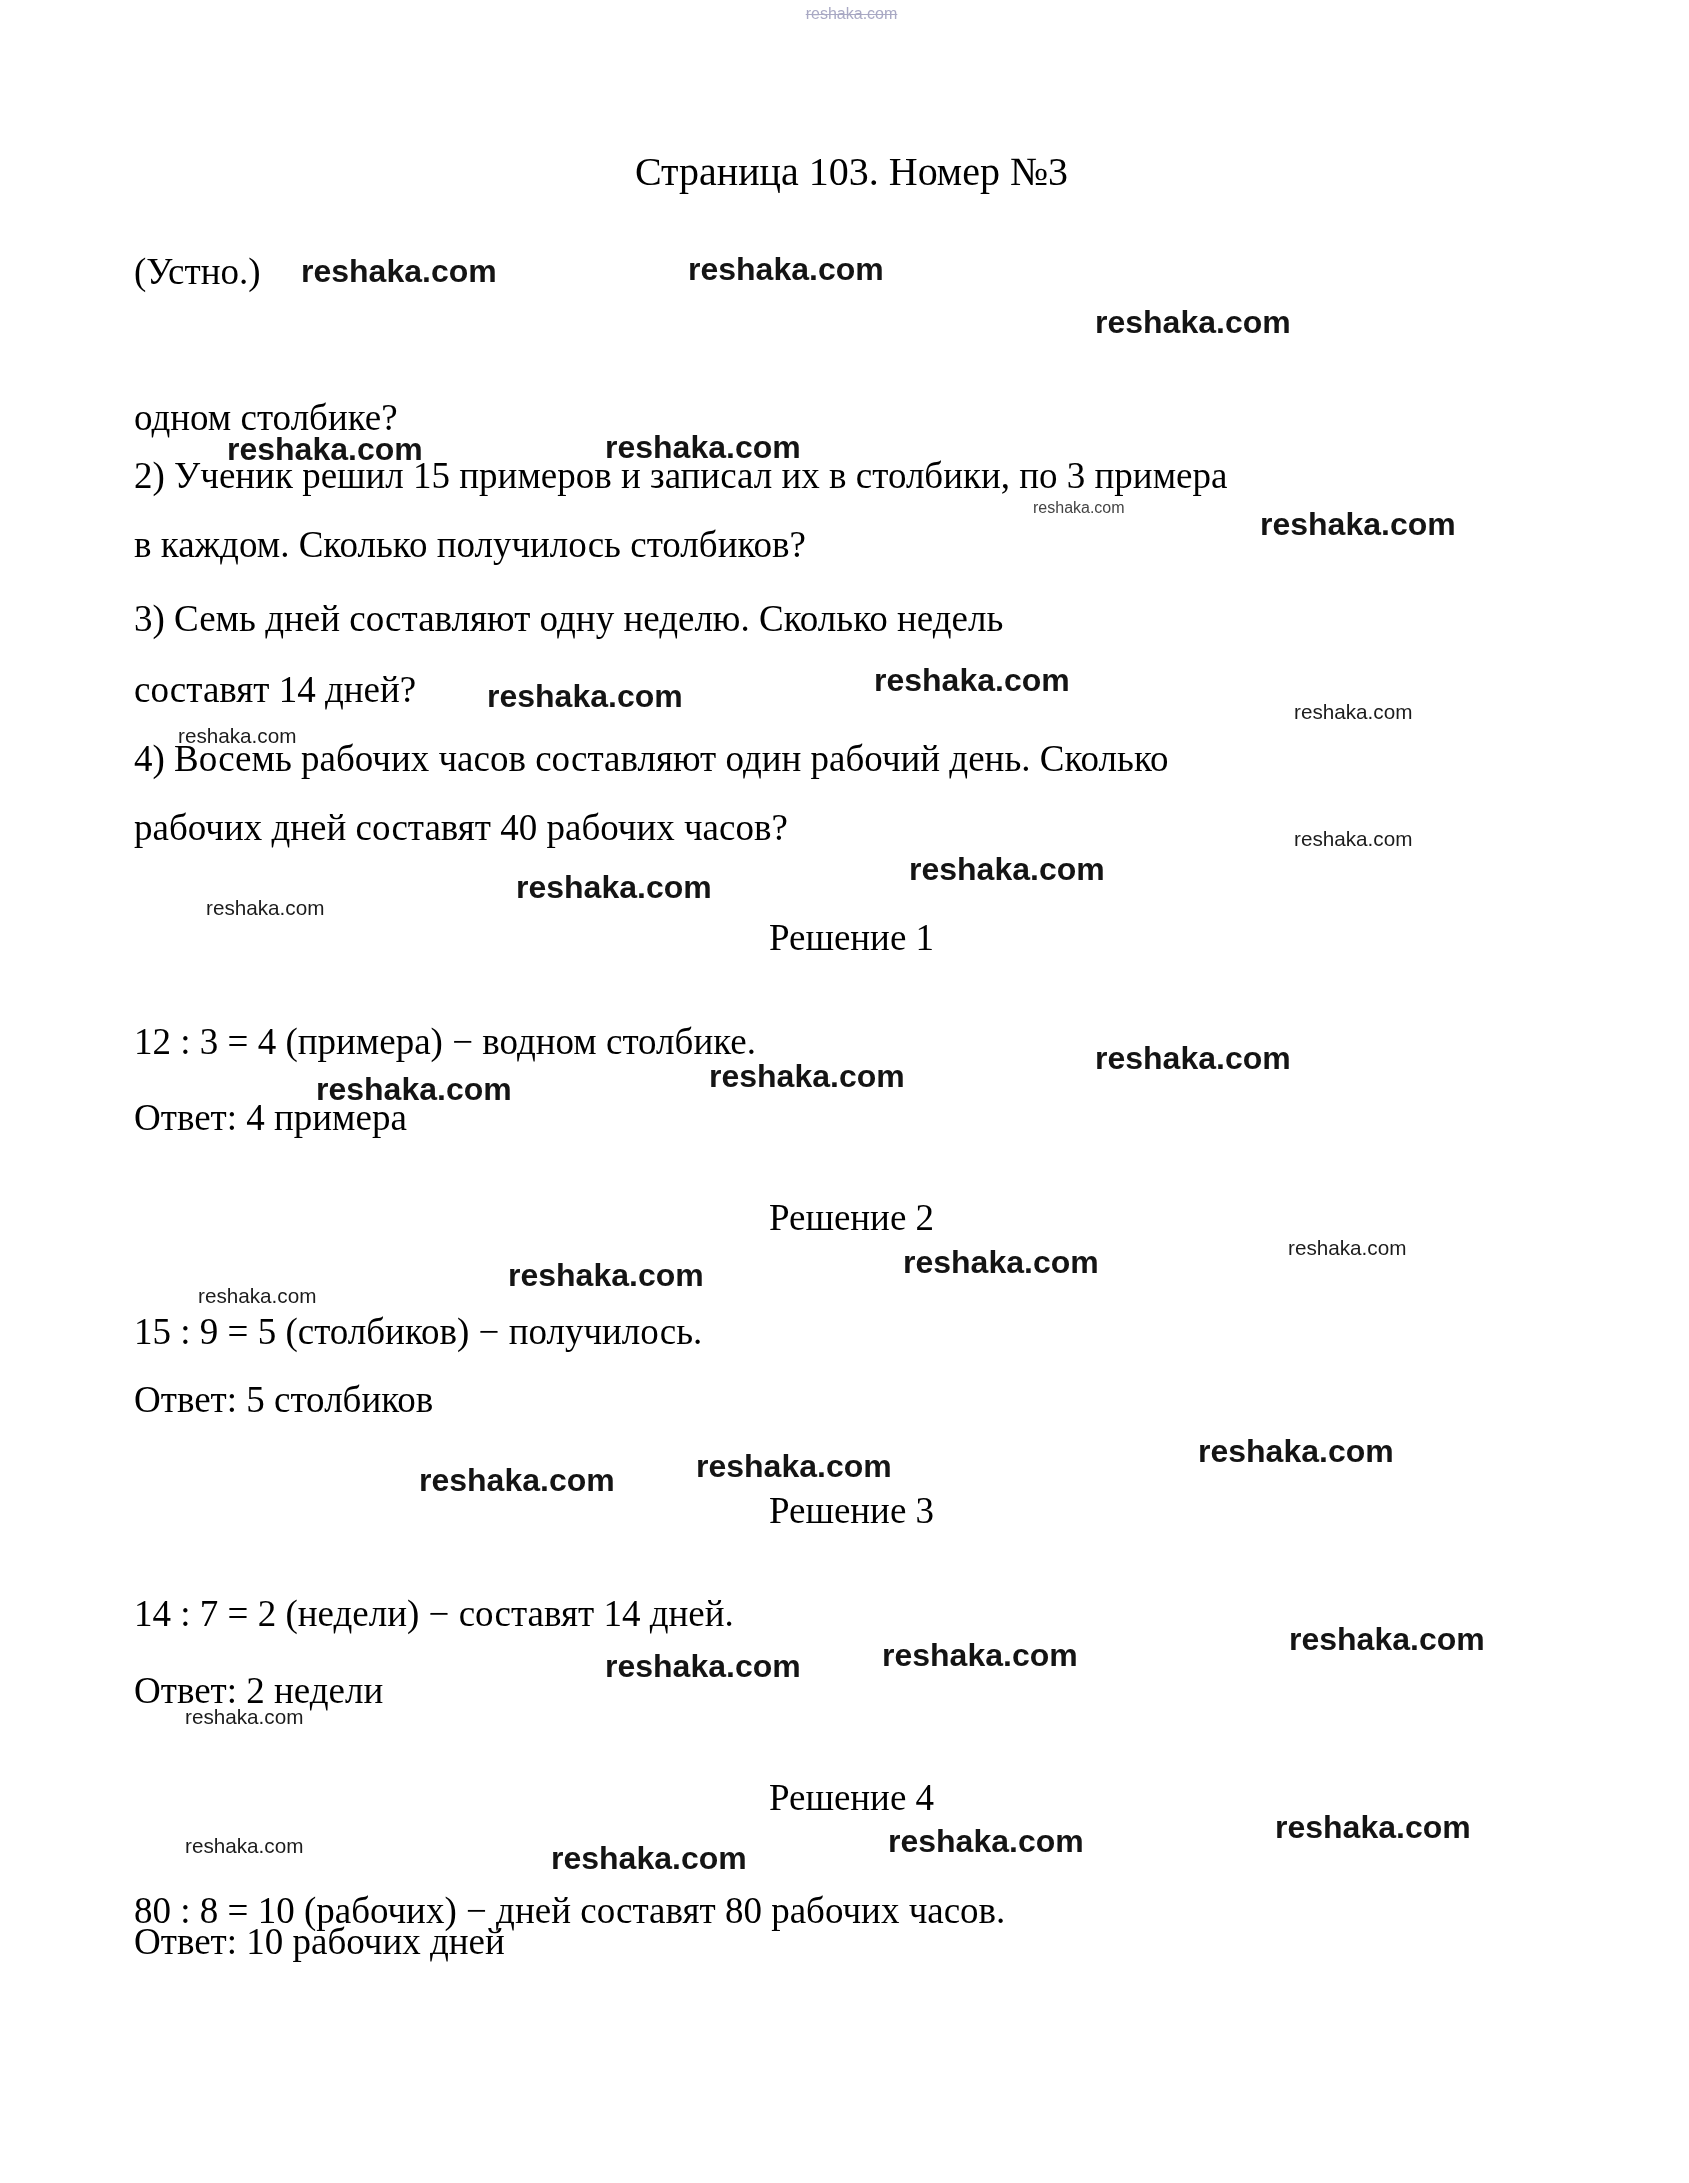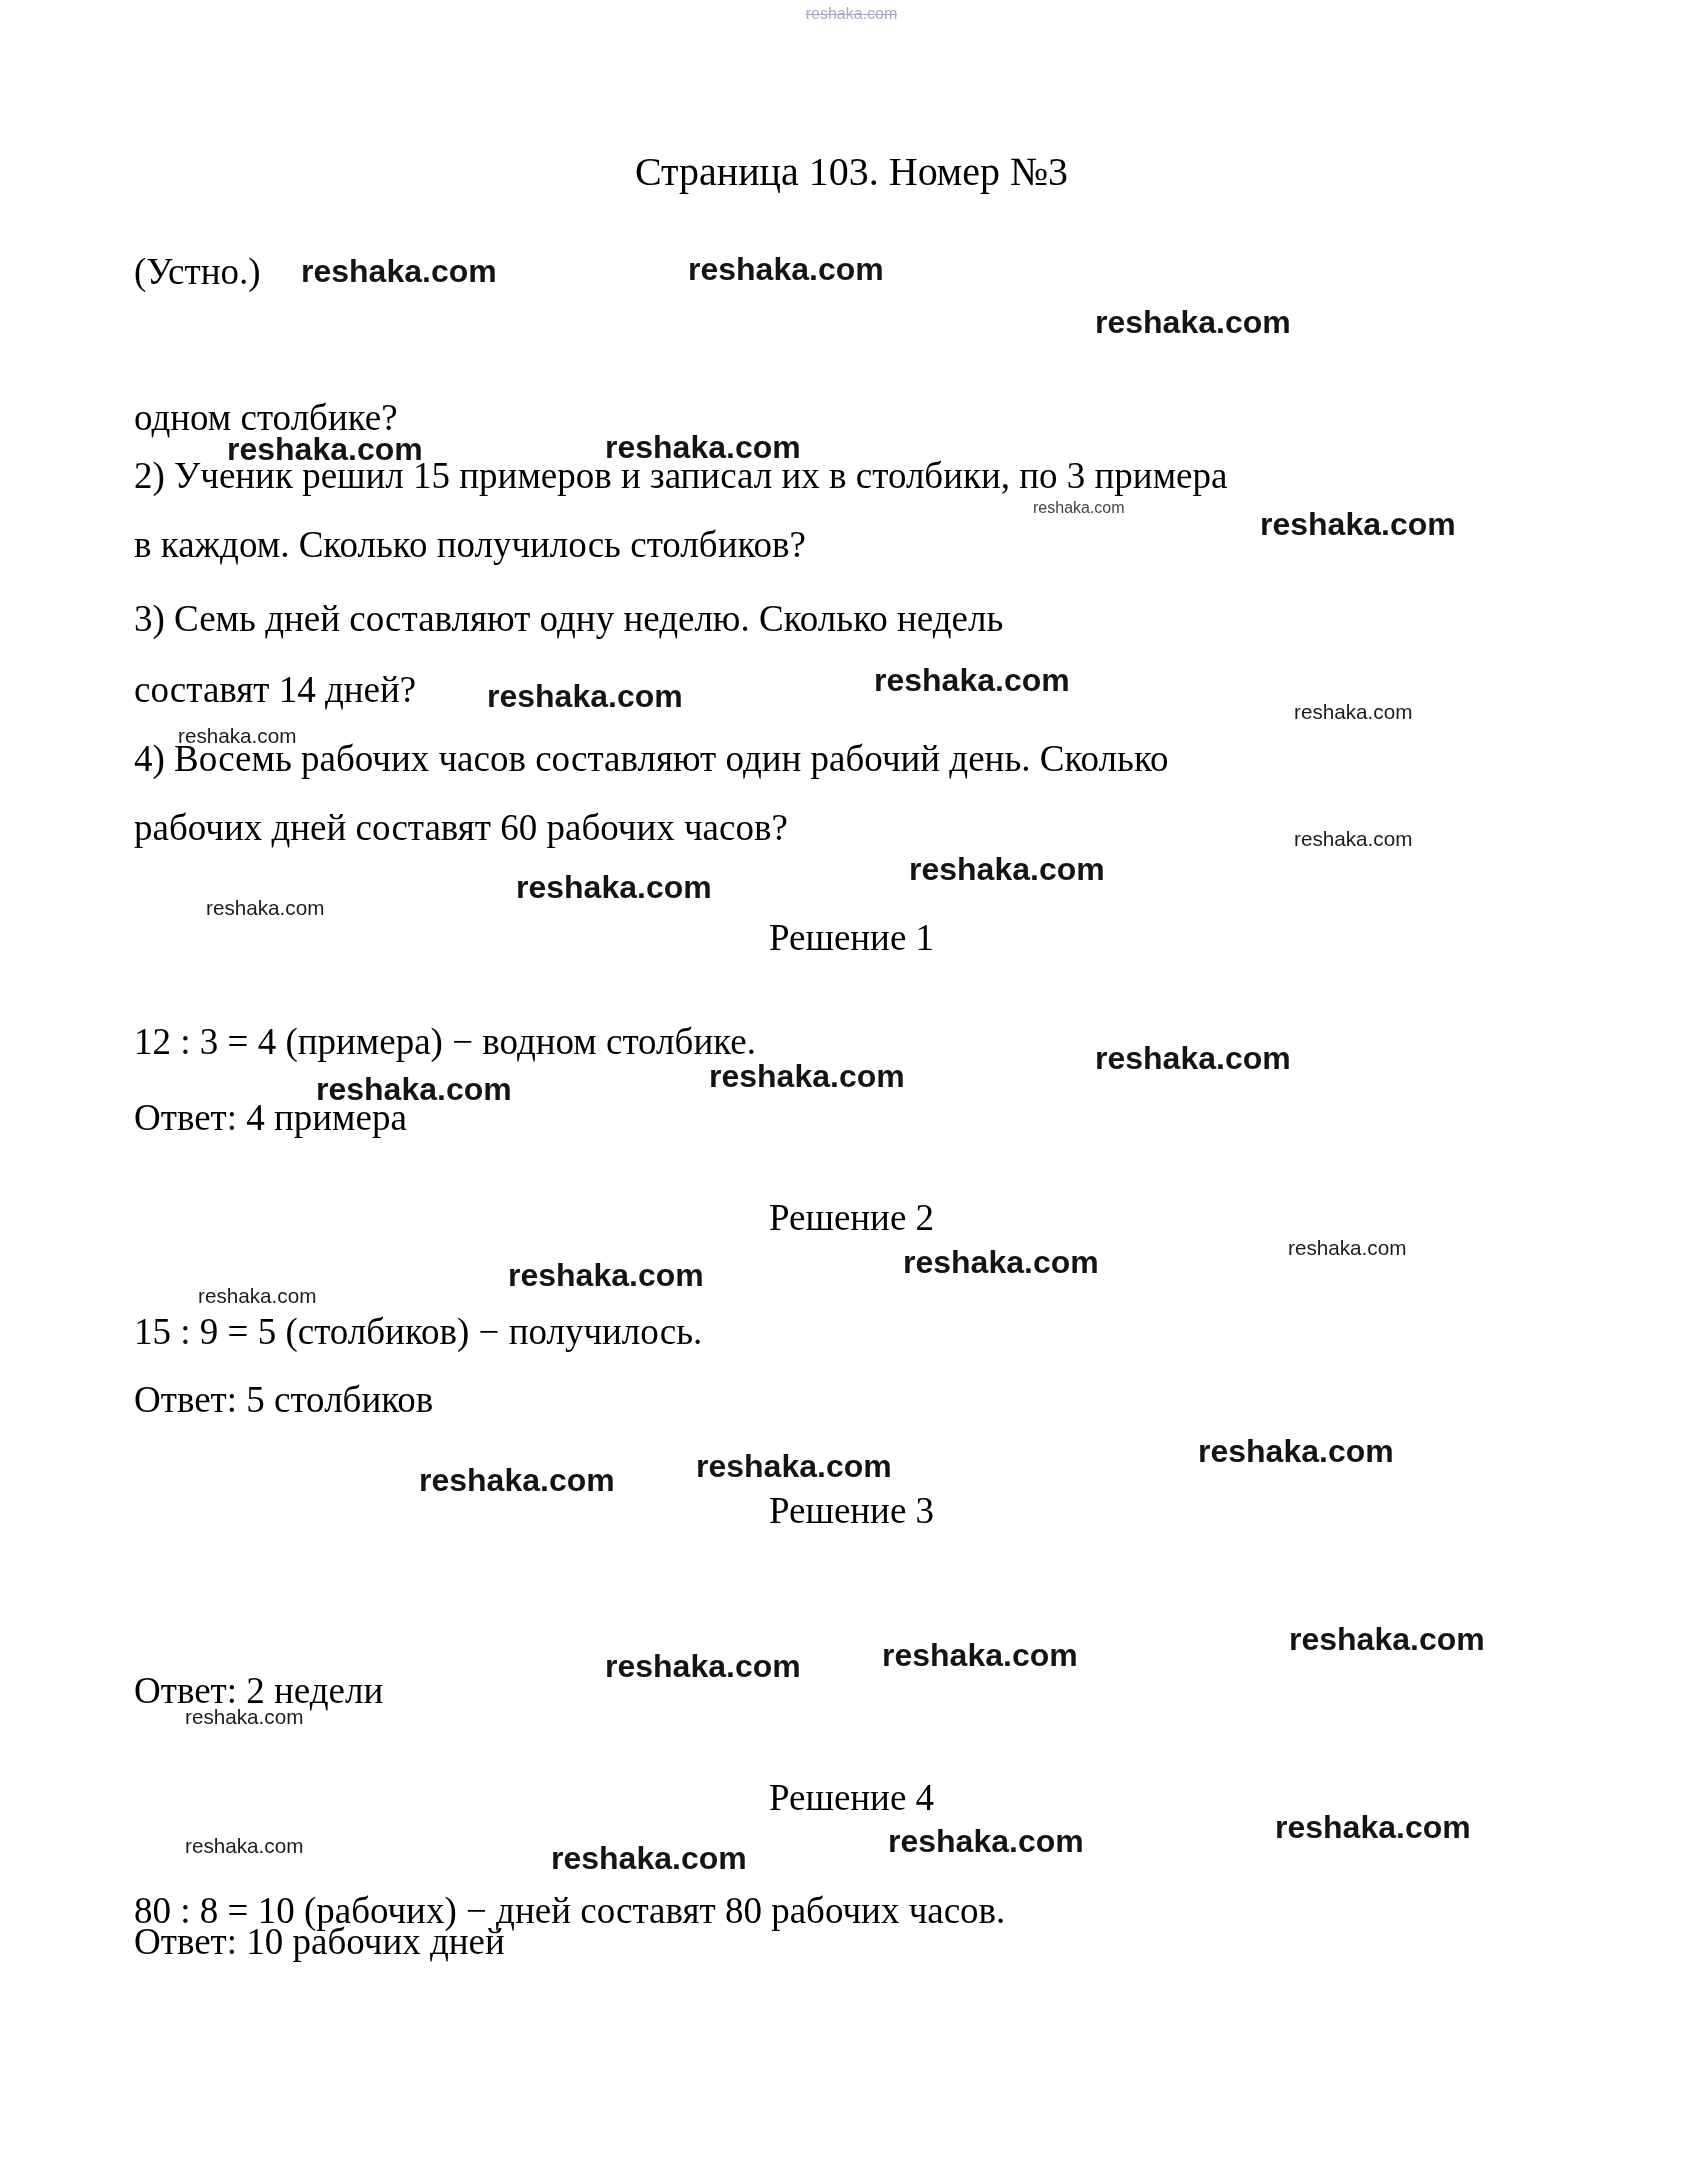--- a/index.html
+++ b/index.html
@@ -84,21 +84,21 @@
   <div class="abs line" style="top:523px;">в каждом. Сколько получилось столбиков?</div>
 
   <div class="abs line" style="top:597px;">3) Семь дней составляют одну неделю. Сколько недель</div>
   <div class="abs line" style="top:668px;">составят 14 дней?</div>
   <div class="abs wm" style="left:480px;top:678px;">reshaka.com</div>
   <div class="abs wm" style="left:867px;top:662px;">reshaka.com</div>
   <div class="abs wm-sm" style="left:1287px;top:700px;">reshaka.com</div>
   <div class="abs wm-sm" style="left:171px;top:724px;">reshaka.com</div>
 
   <div class="abs line" style="top:737px;">4) Восемь рабочих часов составляют один рабочий день. Сколько</div>
-  <div class="abs line" style="top:806px;">рабочих дней составят 60 рабочих часов?</div>
+  <div class="abs line" style="top:806px;">рабочих дней составят 40 рабочих часов?</div>
   <div class="abs wm-sm" style="left:1287px;top:827px;">reshaka.com</div>
   <div class="abs wm-sm" style="left:199px;top:896px;">reshaka.com</div>
   <div class="abs wm" style="left:509px;top:869px;">reshaka.com</div>
   <div class="abs wm" style="left:902px;top:851px;">reshaka.com</div>
 
   <div class="abs heading" style="top:916px;">Решение 1</div>
   <div class="abs line" style="top:1020px;">12 : 3 = 4 (примера) − водном столбике.</div>
   <div class="abs wm" style="left:1088px;top:1040px;">reshaka.com</div>
   <div class="abs wm" style="left:309px;top:1071px;">reshaka.com</div>
   <div class="abs wm" style="left:702px;top:1058px;">reshaka.com</div>
@@ -109,20 +109,21 @@
   <div class="abs wm" style="left:501px;top:1257px;">reshaka.com</div>
   <div class="abs wm" style="left:896px;top:1244px;">reshaka.com</div>
   <div class="abs wm-sm" style="left:191px;top:1284px;">reshaka.com</div>
   <div class="abs line" style="top:1310px;">15 : 9 = 5 (столбиков) − получилось.</div>
   <div class="abs line" style="top:1378px;">Ответ: 5 столбиков</div>
 
   <div class="abs wm" style="left:1191px;top:1433px;">reshaka.com</div>
   <div class="abs wm" style="left:689px;top:1448px;">reshaka.com</div>
   <div class="abs wm" style="left:412px;top:1462px;">reshaka.com</div>
   <div class="abs heading" style="top:1489px;">Решение 3</div>
+  <div class="abs line" style="top:1592px;">14 : 7 = 2 (недели) − составят 14 дней.</div>
   <div class="abs wm" style="left:1282px;top:1621px;">reshaka.com</div>
   <div class="abs wm" style="left:875px;top:1637px;">reshaka.com</div>
   <div class="abs wm" style="left:598px;top:1648px;">reshaka.com</div>
   <div class="abs line" style="top:1669px;">Ответ: 2 недели</div>
   <div class="abs wm-sm" style="left:178px;top:1705px;">reshaka.com</div>
 
   <div class="abs heading" style="top:1776px;">Решение 4</div>
   <div class="abs wm" style="left:1268px;top:1809px;">reshaka.com</div>
   <div class="abs wm" style="left:881px;top:1823px;">reshaka.com</div>
   <div class="abs wm-sm" style="left:178px;top:1834px;">reshaka.com</div>

